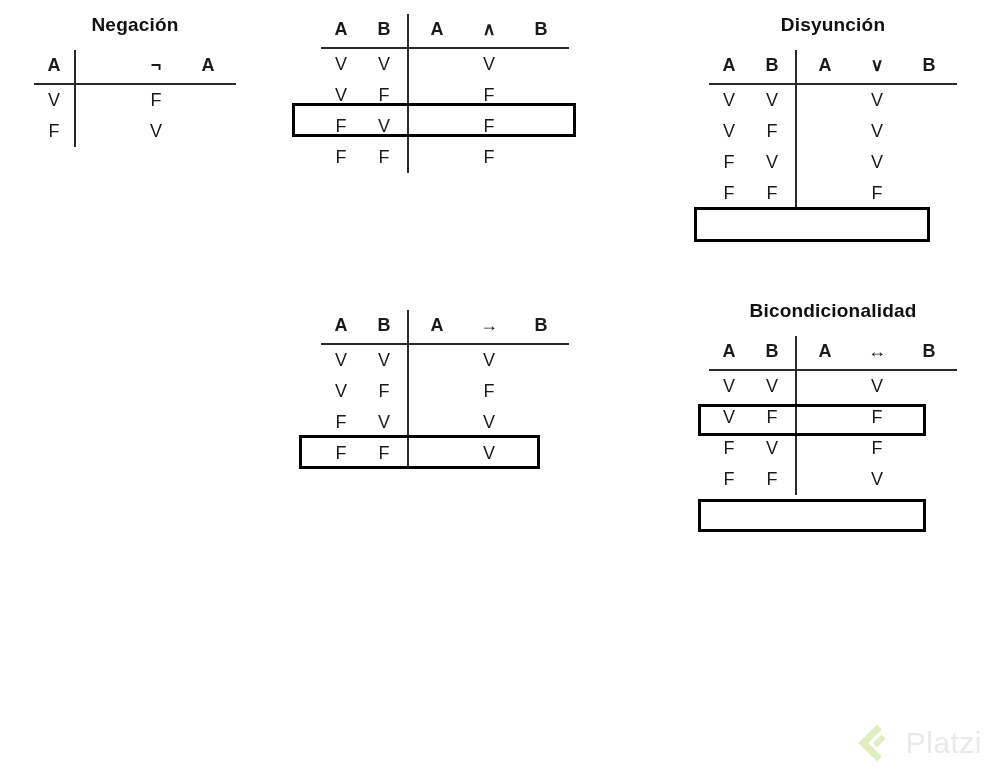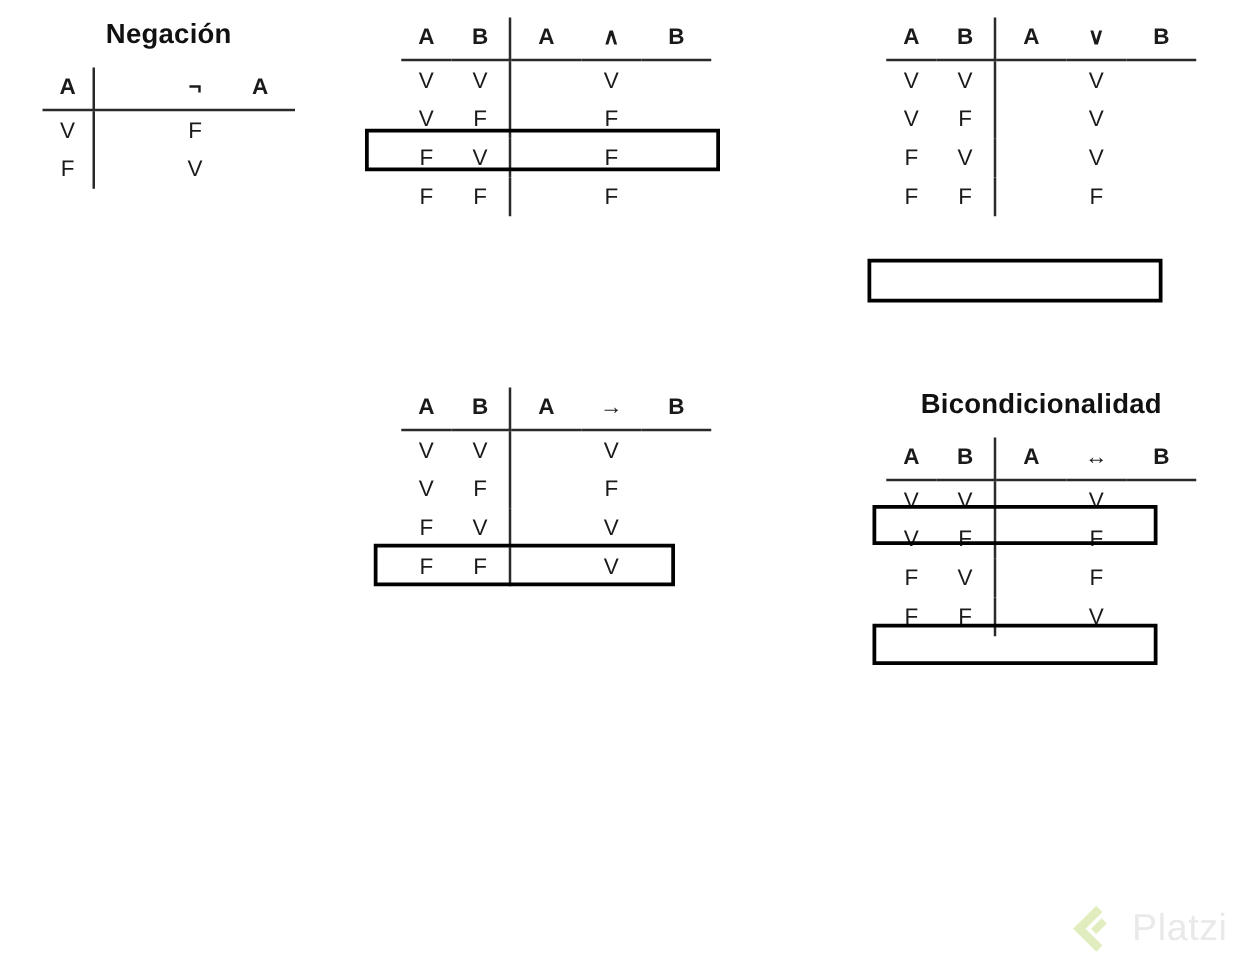--- a/index.html
+++ b/index.html
@@ -17,21 +17,21 @@
   }
   .canvas {
     position: relative;
     width: 1000px;
     height: 776px;
   }
   .table-block {
     position: absolute;
   }
   .table-title {
-    font-size: 22px;
+    font-size: 19px;
     font-weight: bold;
     text-align: center;
     color: #111111;
     letter-spacing: 0.2px;
     margin-bottom: 14px;
   }
   table.truth {
     border-collapse: collapse;
     margin: 0 auto;
   }
@@ -156,20 +156,21 @@
         <tr>
           <td class="colA val-cell">F</td>
           <td class="colB sep val-cell">F</td>
           <td class="result-cell" colspan="3">F</td>
         </tr>
       </tbody>
     </table>
   </div>
 
   <div class="table-block" style="left:688px; top:14px; width:290px;">
+    <div class="table-title">Disyunción</div>
     <table class="truth">
       <thead>
         <tr>
           <th class="colA">A</th>
           <th class="colB sep">B</th>
           <th class="res-a">A</th>
           <th class="res-op op">∨</th>
           <th class="res-b">B</th>
         </tr>
       </thead>
@@ -227,21 +228,21 @@
         </tr>
         <tr>
           <td class="colA val-cell">F</td>
           <td class="colB sep val-cell">F</td>
           <td class="result-cell" colspan="3">V</td>
         </tr>
       </tbody>
     </table>
   </div>
 
-  <div class="table-block" style="left:688px; top:310px; width:290px;">
+  <div class="table-block" style="left:688px; top:300px; width:290px;">
     <div class="table-title">Bicondicionalidad</div>
     <table class="truth">
       <thead>
         <tr>
           <th class="colA">A</th>
           <th class="colB sep">B</th>
           <th class="res-a">A</th>
           <th class="res-op op">↔</th>
           <th class="res-b">B</th>
         </tr>

